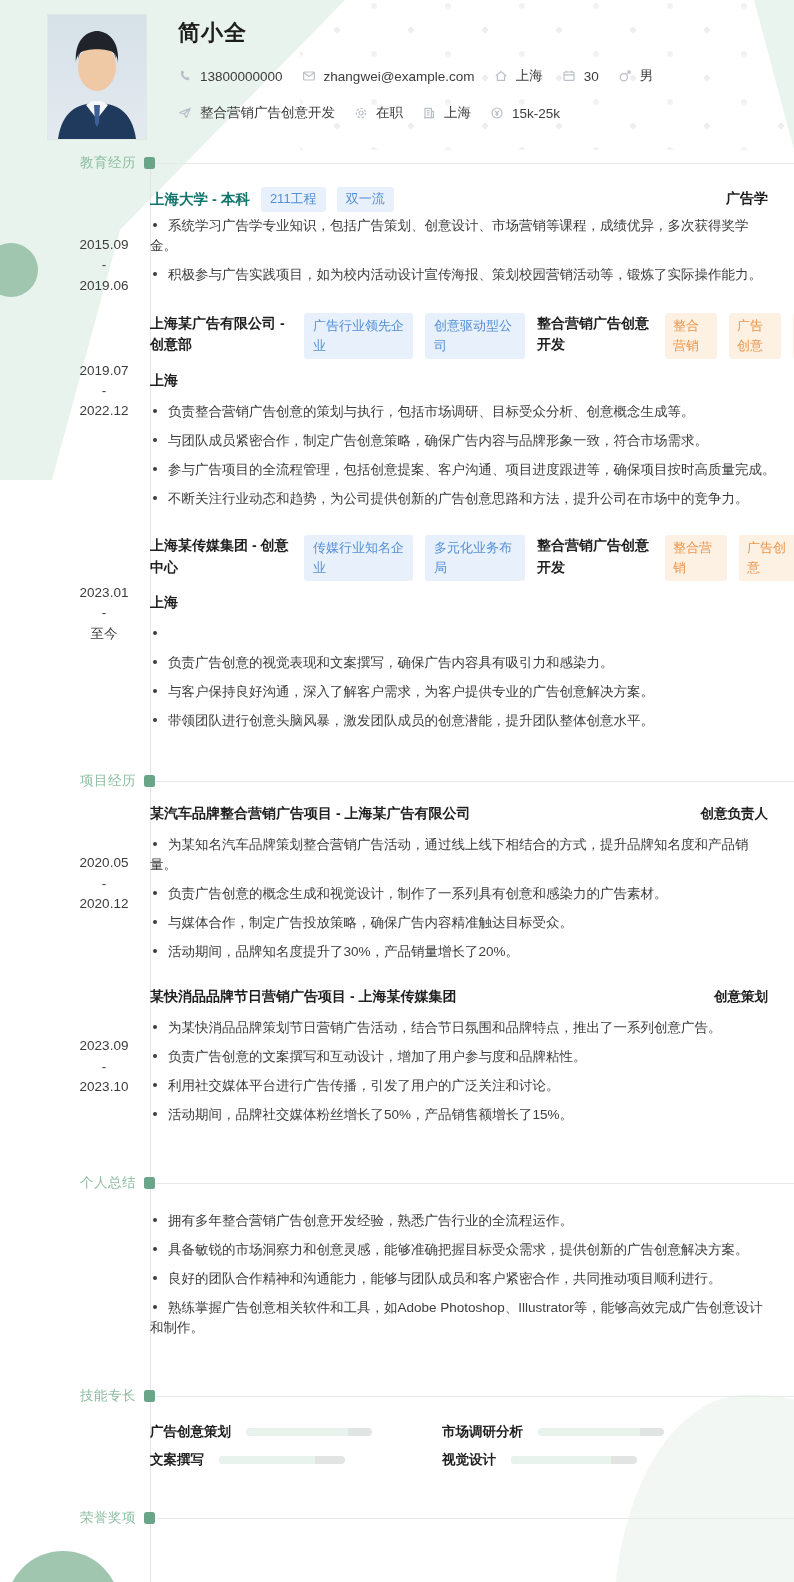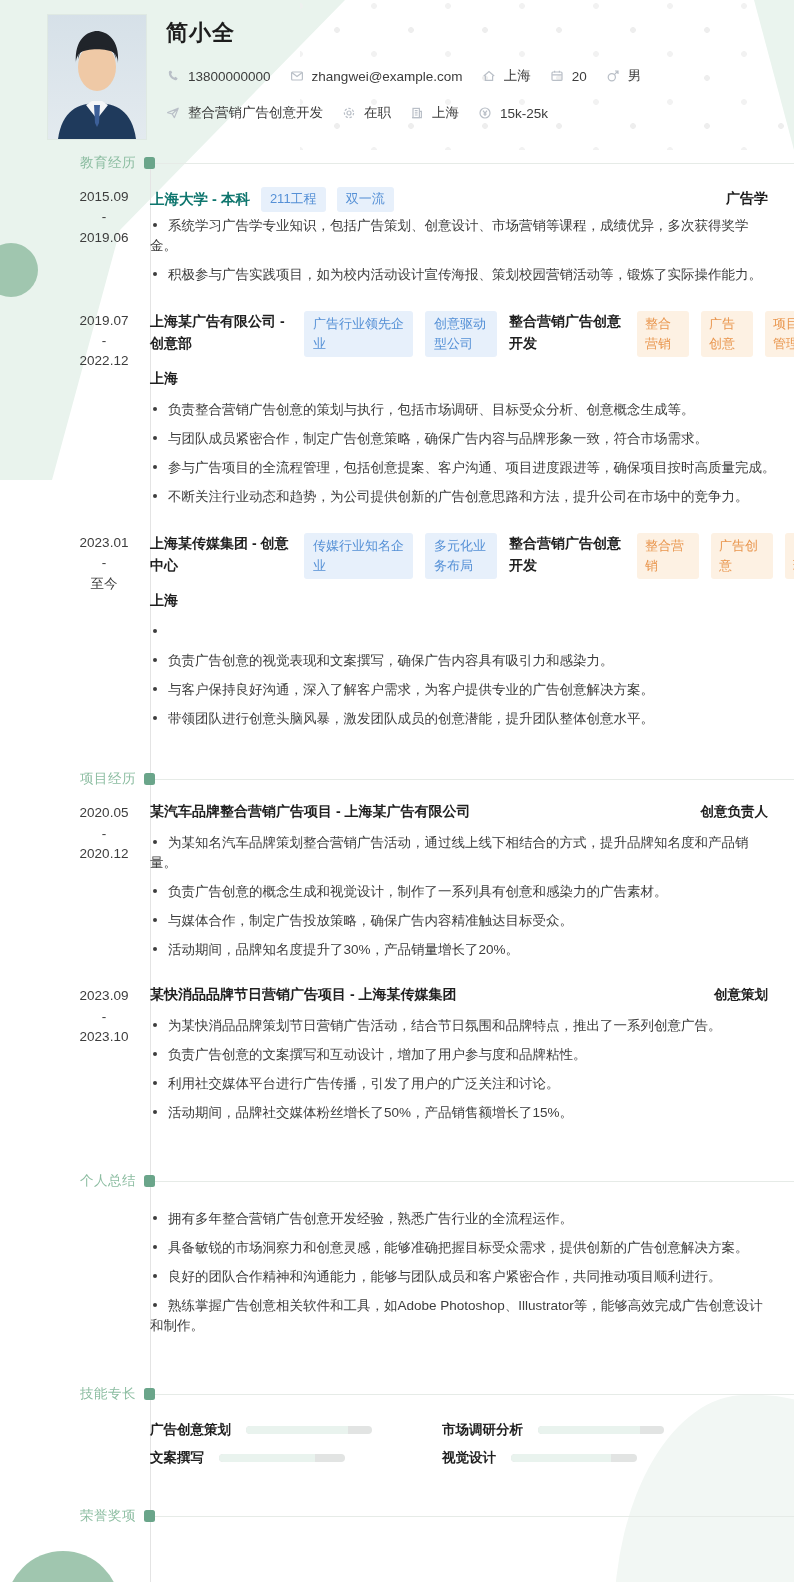--- a/index.html
+++ b/index.html
@@ -33,55 +33,55 @@
     right:-120px; top:1395px; width:300px; height:430px; background:#f2f7f4;
     border-radius:46% 54% 38% 62% / 55% 45% 60% 40%;
   }
   
   .header { position:relative; height:150px; }
   .avatar-box {
     position:absolute; left:48px; top:15px; width:98px; height:124px;
     background:#dfe8ee; overflow:hidden; box-shadow:0 0 0 1px rgba(0,0,0,.04);
   }
   .avatar-box svg { display:block; }
-  .head-main { position:absolute; left:166px; top:18px; right:30px; }
+  .head-main { position:absolute; left:178px; top:18px; right:30px; }
   .name { font-size:22px; font-weight:700; color:#1d1d1d; letter-spacing:1px; }
   .info-row { display:flex; align-items:center; gap:9px; margin-top:19px; font-size:13.5px; color:#3c3c3c; flex-wrap:nowrap; }
   .info-row .pair { display:flex; align-items:center; gap:8px; margin-right:10px; white-space:nowrap; }
   .icon { width:14px; height:14px; display:inline-block; flex:0 0 auto; }
   .icon svg { display:block; }
   
   .main { position:relative; padding-bottom:60px; }
   .vline { position:absolute; left:150px; top:6px; bottom:-60px; width:1px; background:#e4e4e4; }
   .row { display:grid; grid-template-columns:150px 1fr; position:relative; }
   .col-right { padding-right:26px; }
   
   .sec-head { margin-top:0; height:16px; align-items:center; }
   .sec-label { display:block; margin-left:80px; font-size:13.5px; color:#8cbda1; letter-spacing:.5px; }
   .sec-rule { display:flex; align-items:center; height:16px; }
   .sec-marker { width:11px; height:12px; border-radius:2.5px; background:#6aa58a; margin-left:-6px; flex:0 0 auto; }
   .sec-line { flex:1; height:1px; background:#e6ebe7; margin-right:0; }
   
-  .item-date { width:96px; margin-left:56px; text-align:center; font-size:13.5px; color:#3c3c3c; line-height:1.5; }
+  .item-date { width:96px; margin-left:56px; text-align:center; font-size:13.5px; color:#3c3c3c; line-height:1.5;margin-top:48px; }
   .bullets { margin-top:4px; }
   .bullet { font-size:13.5px; line-height:20px; color:#3d3d3d; margin-bottom:9px; }
   .bdot { display:inline-block; width:4px; height:4px; border-radius:50%; background:#3d3d3d; vertical-align:middle; margin:0 11px 3px 3px; }
   
   .edu-title-row { display:flex; align-items:center; gap:11px; }
   .school { font-size:14.5px; font-weight:700; color:#0f766e; white-space:nowrap; }
   .tag-blue {
     background:#e7f0fb; color:#5590d6; font-size:13px; line-height:1.45;
     padding:3px 9px; border-radius:3px; white-space:nowrap;
   }
   .major { margin-left:auto; font-size:14px; font-weight:700; color:#1f1f1f; }
   
   .job-title-row { display:flex; align-items:flex-start; gap:12px; }
   .company { width:142px; font-size:14px; font-weight:700; color:#1f1f1f; line-height:1.55; flex:0 0 auto; }
   .tag-blue.wrap { white-space:normal; line-height:1.55; flex:0 0 auto; }
-  .tag-b1 { width:109px; } .tag-b2 { width:72px; }
+  .tag-b1 { width:109px; } .tag-b2 { width:100px; }
   .position { width:116px; font-size:14px; font-weight:700; color:#1f1f1f; line-height:1.55; flex:0 0 auto; }
   .tag-orange {
     background:#fdf1e3; color:#e9964e; font-size:13px; line-height:1.55;
     padding:3px 8px; border-radius:3px; flex:0 0 auto; white-space:normal;
   }
   .job1 .tag-orange { width:52px; }
   .job2 .tag-orange { width:62px; }
   .location { margin-top:13px; font-size:14px; font-weight:700; color:#1f1f1f; }
   .job .bullets, .proj .bullets { margin-top:12px; }
   
@@ -159,21 +159,21 @@
         </span>
         <span>上海</span>
       </span>
       <span class="pair">
         <span class="icon">
           <svg viewBox="0 0 14 14" fill="none" stroke="#b9bfc7" stroke-width="1.2">
               <rect x="2" y="3" width="10" height="8.4" rx="1"></rect>
               <path d="M2.2 5.8 H11.8 M4.6 1.8 V3.6 M9.4 1.8 V3.6"></path>
             </svg>
         </span>
-        <span>20</span>
+        <span>30</span>
       </span>
       <span class="pair">
         <span class="icon">
           <svg viewBox="0 0 14 14" fill="none" stroke="#b9bfc7" stroke-width="1.2">
               <circle cx="5.8" cy="8.2" r="3.6"></circle>
               <path d="M8.4 5.6 12 2 M9 2 H12 V5"></path>
             </svg>
         </span>
         <span>男</span>
       </span>

